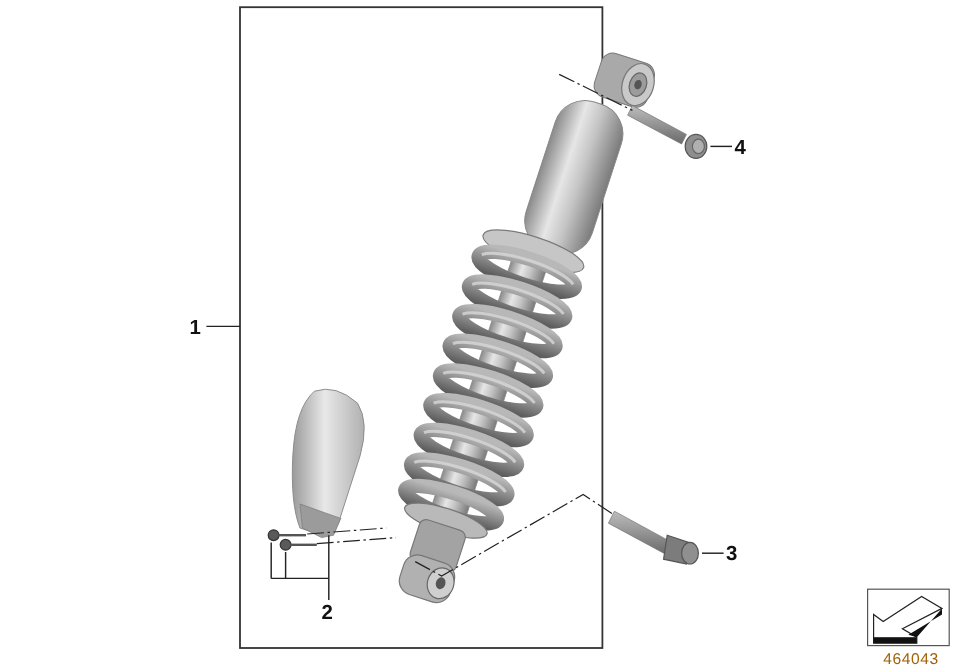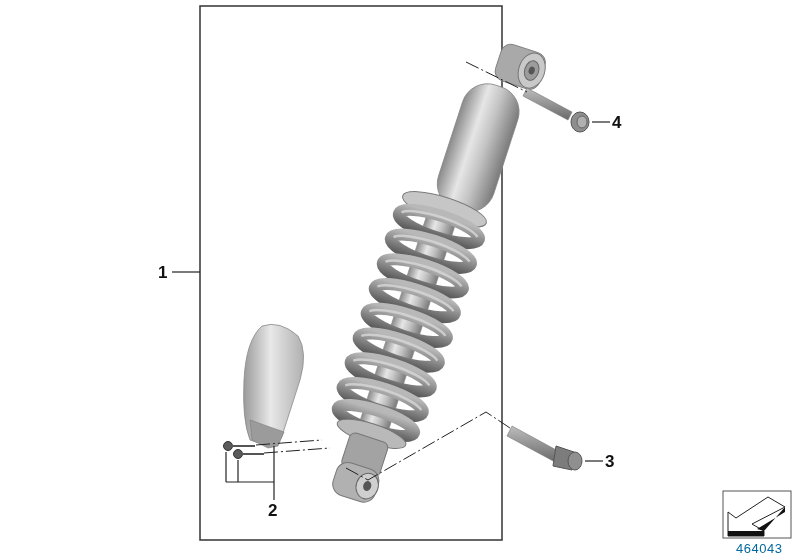--- a/index.html
+++ b/index.html
@@ -1,21 +1,21 @@
 <!DOCTYPE html>
 <html><head>
 <meta charset="utf-8">
 <style>
   html, body { margin: 0; padding: 0; background: #ffffff; }
   body { width: 800px; height: 560px; position: relative; overflow: hidden;
          font-family: "Liberation Sans", sans-serif; }
   #diagram { position: absolute; left: 0; top: 0; width: 800px; height: 560px; }
   .callout { position: absolute; font-weight: bold; font-size: 17px; color: #111;
              font-family: "Liberation Sans", sans-serif; line-height: 1; }
-  .ref-number { position: absolute; font-size: 13px; color: #0369a1;
+  .ref-number { position: absolute; font-size: 13px; color: #a16207;
                 font-family: "Liberation Sans", sans-serif; letter-spacing: 0.5px; }
 </style>
 </head>
 <body>
 
 <svg id="diagram" viewBox="0 0 800 560" xmlns="http://www.w3.org/2000/svg">
   <defs>
     <linearGradient id="tubeGrad" x1="0" y1="0" x2="1" y2="0">
       <stop offset="0" stop-color="#8a8a8a"></stop>
       <stop offset="0.35" stop-color="#e6e6e6"></stop>

